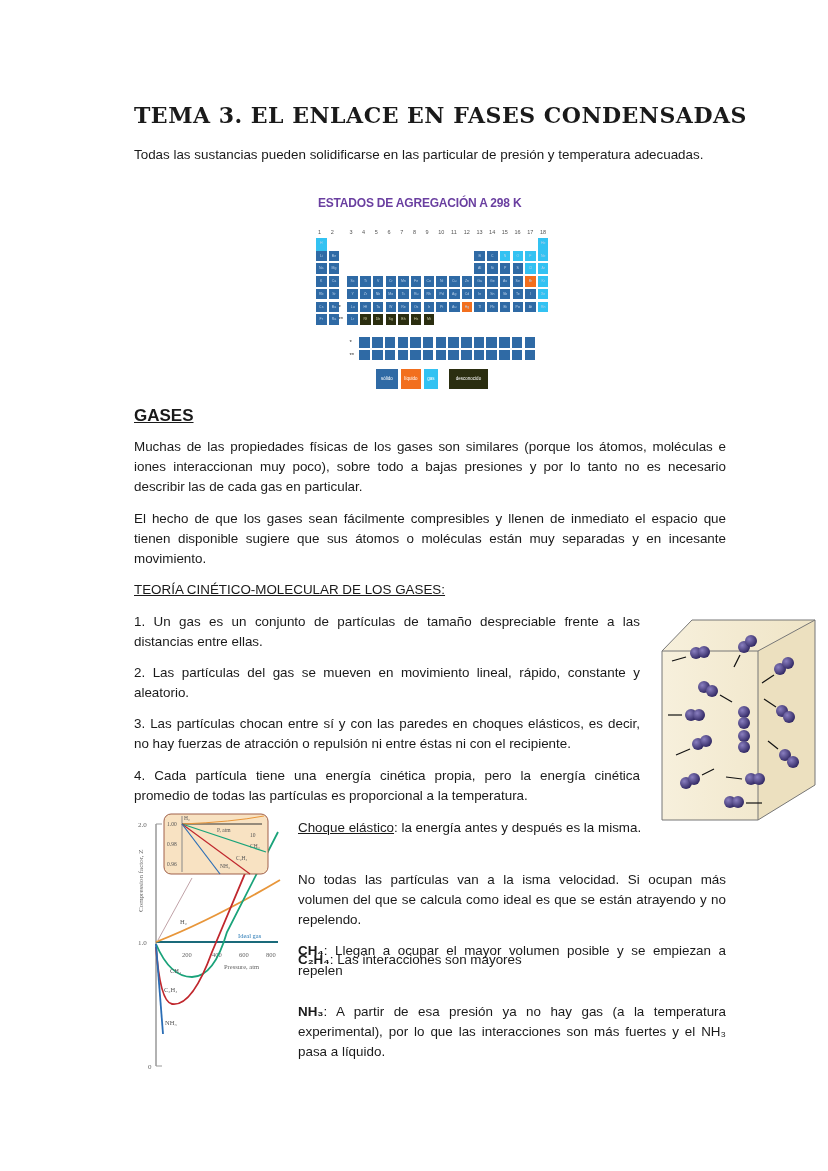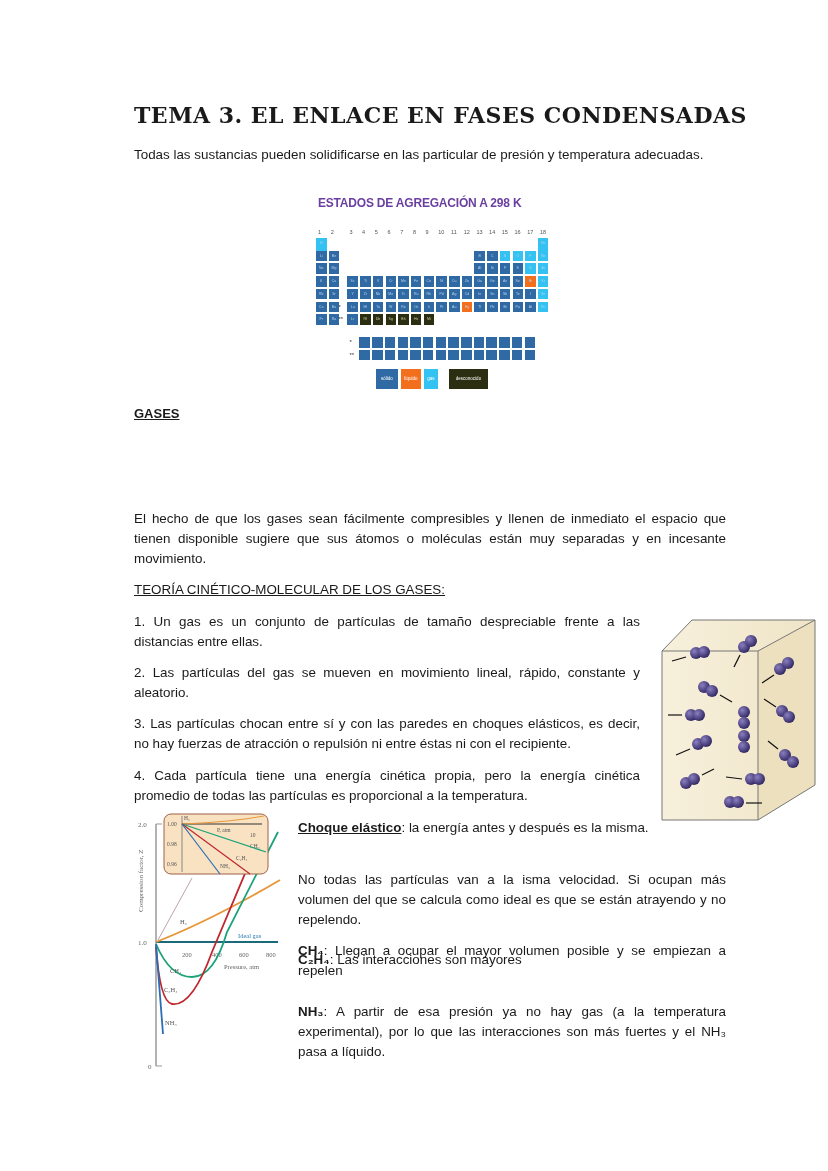--- a/index.html
+++ b/index.html
@@ -10,23 +10,23 @@
     position: absolute; left: 118px; top: 102px;
     font-family: "DejaVu Serif", serif; font-weight: bold; font-size: 22px;
     letter-spacing: 0.5px; color: #1a1a1a; text-transform: uppercase;
     font-variant: small-caps;
   }
   .p {
     position: absolute; left: 118px; width: 592px;
     font-size: 13.4px; line-height: 20px; text-align: justify;
     text-align-last: left;
   }
-  .u { text-decoration: underline; font-weight: bold; }
+  .u { text-decoration: underline; }
   .b { font-weight: bold; }
-  .h-gases { position: absolute; left: 118px; top: 406px; font-size: 13px; font-weight: bold; text-decoration: underline; }
+  .h-gases { position: absolute; left: 118px; top: 406px; font-size: 17px; font-weight: bold; text-decoration: underline; }
   .h-teoria { position: absolute; left: 118px; top: 582px; font-size: 13.4px; text-decoration: underline; }
 
   
   .pt-fig { position: absolute; left: 296px; top: 193px; width: 240px; height: 200px; }
   .pt-title { position: absolute; left: 6px; top: 3px; font-size: 12px; font-weight: bold; color: #6a3fa0; letter-spacing: -0.2px; }
   .pt-nums { position: absolute; top: 36px; font-size: 5.5px; color: #555; }
   .cell { position: absolute; width: 10.5px; height: 10.5px; background: #2f6aa5; font-size: 3.5px; color: #b9d0ea; text-align: center; line-height: 10.5px; }
   .cell.gas { background: #33c2f2; }
   .cell.liq { background: #f26f1e; }
   .cell.unk { background: #2b2e10; color: #c8c8a0; }
@@ -183,20 +183,21 @@
         <div class="cell" style="left: 199.8px; top: 156.7px;"></div>
         <div class="cell" style="left: 212.5px; top: 156.7px;"></div>
       </div>
     <div class="legend-box" style="left:64px;width:22px;background:#2f6aa5;"><span>sólido</span></div>
     <div class="legend-box" style="left:89px;width:20px;background:#f26f1e;"><span>líquido</span></div>
     <div class="legend-box" style="left:112px;width:14px;background:#33c2f2;"><span>gas</span></div>
     <div class="legend-box" style="left:137px;width:39px;background:#2b2e10;"><span>desconocido</span></div>
   </div>
 
   <div class="h-gases">GASES</div>
+  <div class="p" style="top:437px;">Muchas de las propiedades físicas de los gases son similares (porque los átomos, moléculas e iones interaccionan muy poco), sobre todo a bajas presiones y por lo tanto no es necesario describir las de cada gas en particular.</div>
   <div class="p" style="top:509px;">El hecho de que los gases sean fácilmente compresibles y llenen de inmediato el espacio que tienen disponible sugiere que sus átomos o moléculas están muy separadas y en incesante movimiento.</div>
   <div class="h-teoria">TEORÍA CINÉTICO-MOLECULAR DE LOS GASES:</div>
 
   <div class="p" style="top:612px;width:506px;">1. Un gas es un conjunto de partículas de tamaño despreciable frente a las distancias entre ellas.</div>
   <div class="p" style="top:663px;width:506px;">2. Las partículas del gas se mueven en movimiento lineal, rápido, constante y aleatorio.</div>
   <div class="p" style="top:714px;width:506px;">3. Las partículas chocan entre sí y con las paredes en choques elásticos, es decir, no hay fuerzas de atracción o repulsión ni entre éstas ni con el recipiente.</div>
   <div class="p" style="top:766px;width:506px;">4. Cada partícula tiene una energía cinética propia, pero la energía cinética promedio de todas las partículas es proporcional a la temperatura.</div>
 
   <svg class="gasbox" viewBox="0 0 160 205">
     <defs>

